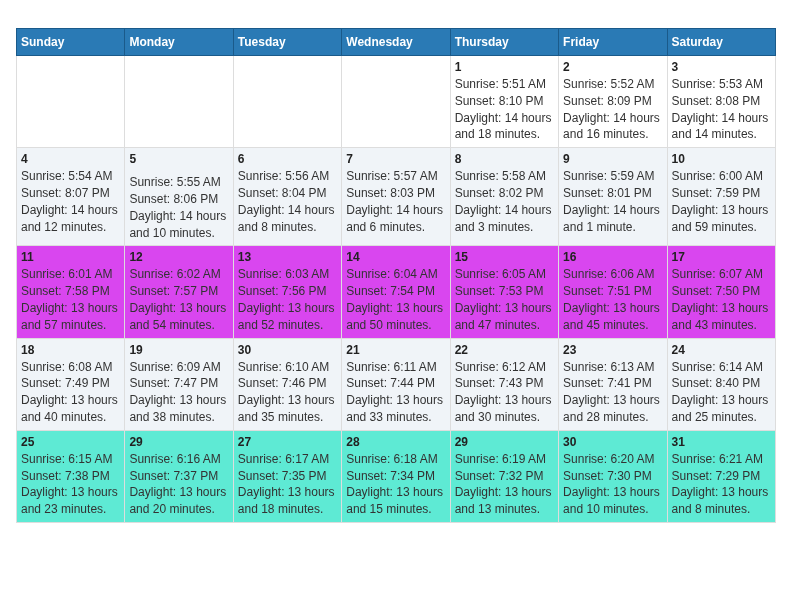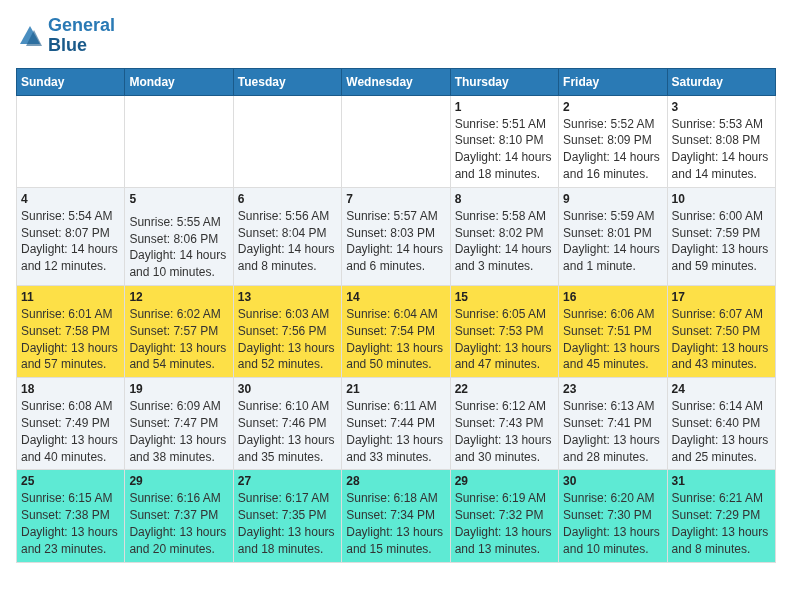--- a/index.html
+++ b/index.html
@@ -88,39 +88,28 @@
       color: #333;
       font-size: 12px;
       line-height: 1.4;
     }
     .empty-cell {
       background: #fff;
     }
     
     .week-row-1 td { background-color: #fff; }
     .week-row-2 td { background-color: #f0f4f8; }
-    .week-row-3 td { background-color: #fde047; margin-left: 41px; }
+    .week-row-3 td { background-color: #d946ef; margin-left: 41px; }
     .week-row-4 td { background-color: #f0f4f8; margin-left: 11px; }
     .week-row-5 td { background-color: #5eead4; }
   </style>
 </head>
 <body>
 
 <div class="header">
-  <div class="logo">
-    <svg class="logo-icon" viewBox="0 0 28 28">
-      <rect x="0" y="0" width="28" height="28" fill="white"></rect>
-      <polygon points="14,4 24,22 4,22" fill="#2a7ab5" opacity="0.85"></polygon>
-      <polygon points="18,8 26,24 10,24" fill="#1a5a8a" opacity="0.6"></polygon>
-    </svg>
-    <div class="logo-text">
-      <span>General</span><br>
-      <span style="color:#1a5a8a;">Blue</span>
-    </div>
-  </div>
 </div>
 
 <table>
   <thead>
     <tr>
     <th>Sunday</th>
         <th>Monday</th>
         <th>Tuesday</th>
         <th>Wednesday</th>
         <th>Thursday</th>
@@ -297,21 +286,21 @@
         <td>
           <div class="day-num">23</div>
           <div class="day-info" style="white-space: pre-line;">Sunrise: 6:13 AM
 Sunset: 7:41 PM
 Daylight: 13 hours
 and 28 minutes.</div>
         </td>
         <td>
           <div class="day-num">24</div>
           <div class="day-info" style="white-space: pre-line;">Sunrise: 6:14 AM
-Sunset: 6:40 PM
+Sunset: 8:40 PM
 Daylight: 13 hours
 and 25 minutes.</div>
         </td>
       </tr>
       <tr class="week-row-5">
         <td>
           <div class="day-num">25</div>
           <div class="day-info" style="white-space: pre-line;">Sunrise: 6:15 AM
 Sunset: 7:38 PM
 Daylight: 13 hours

